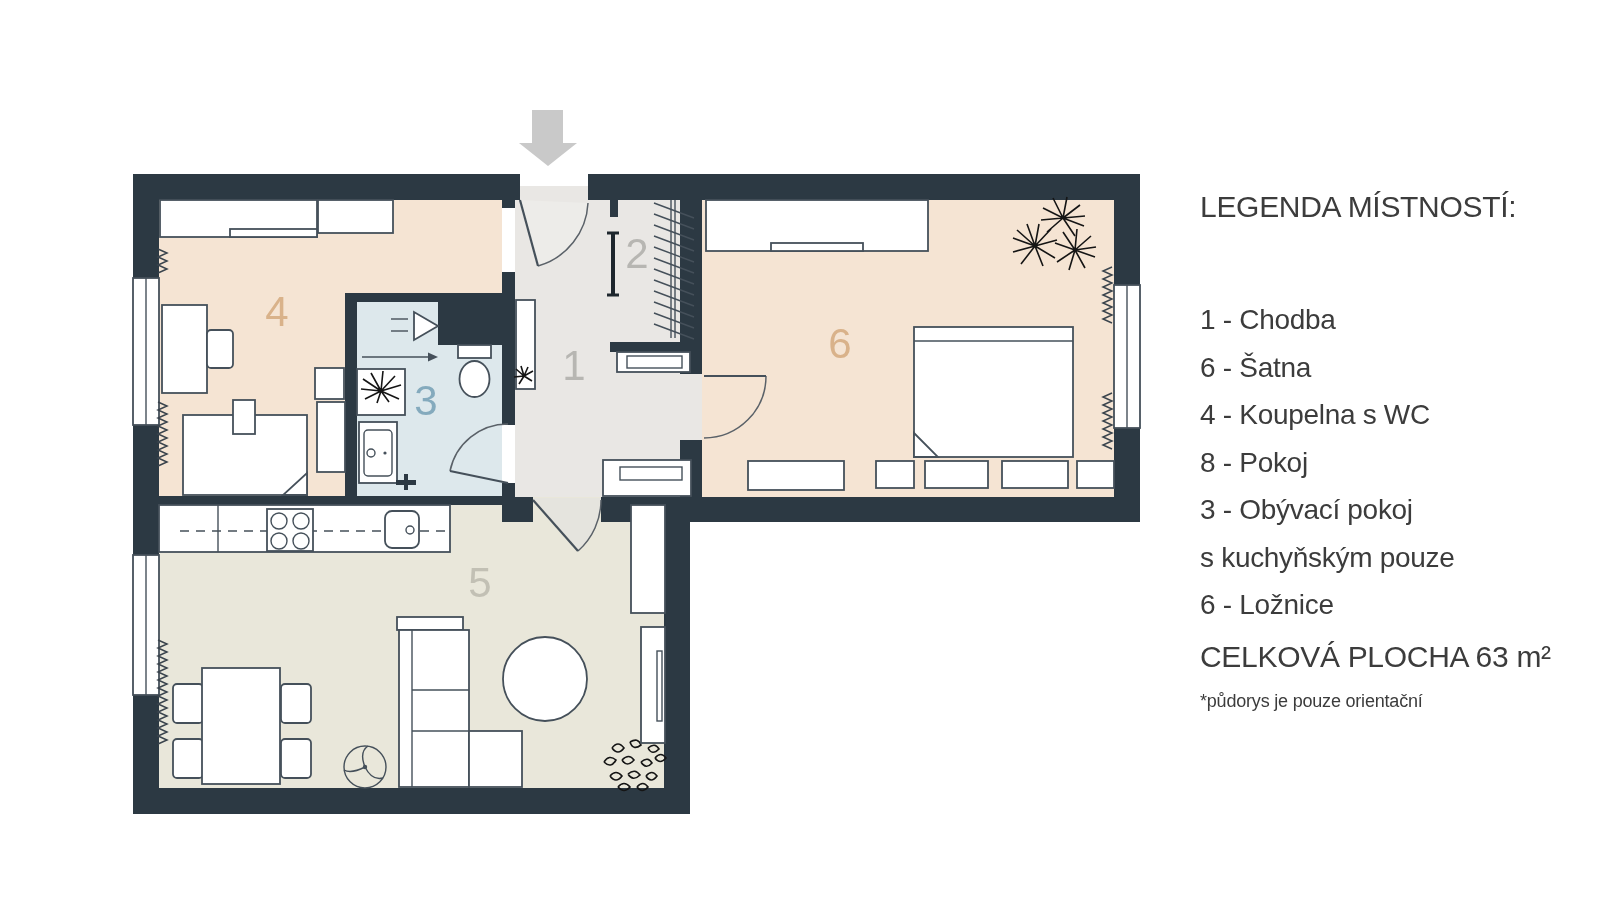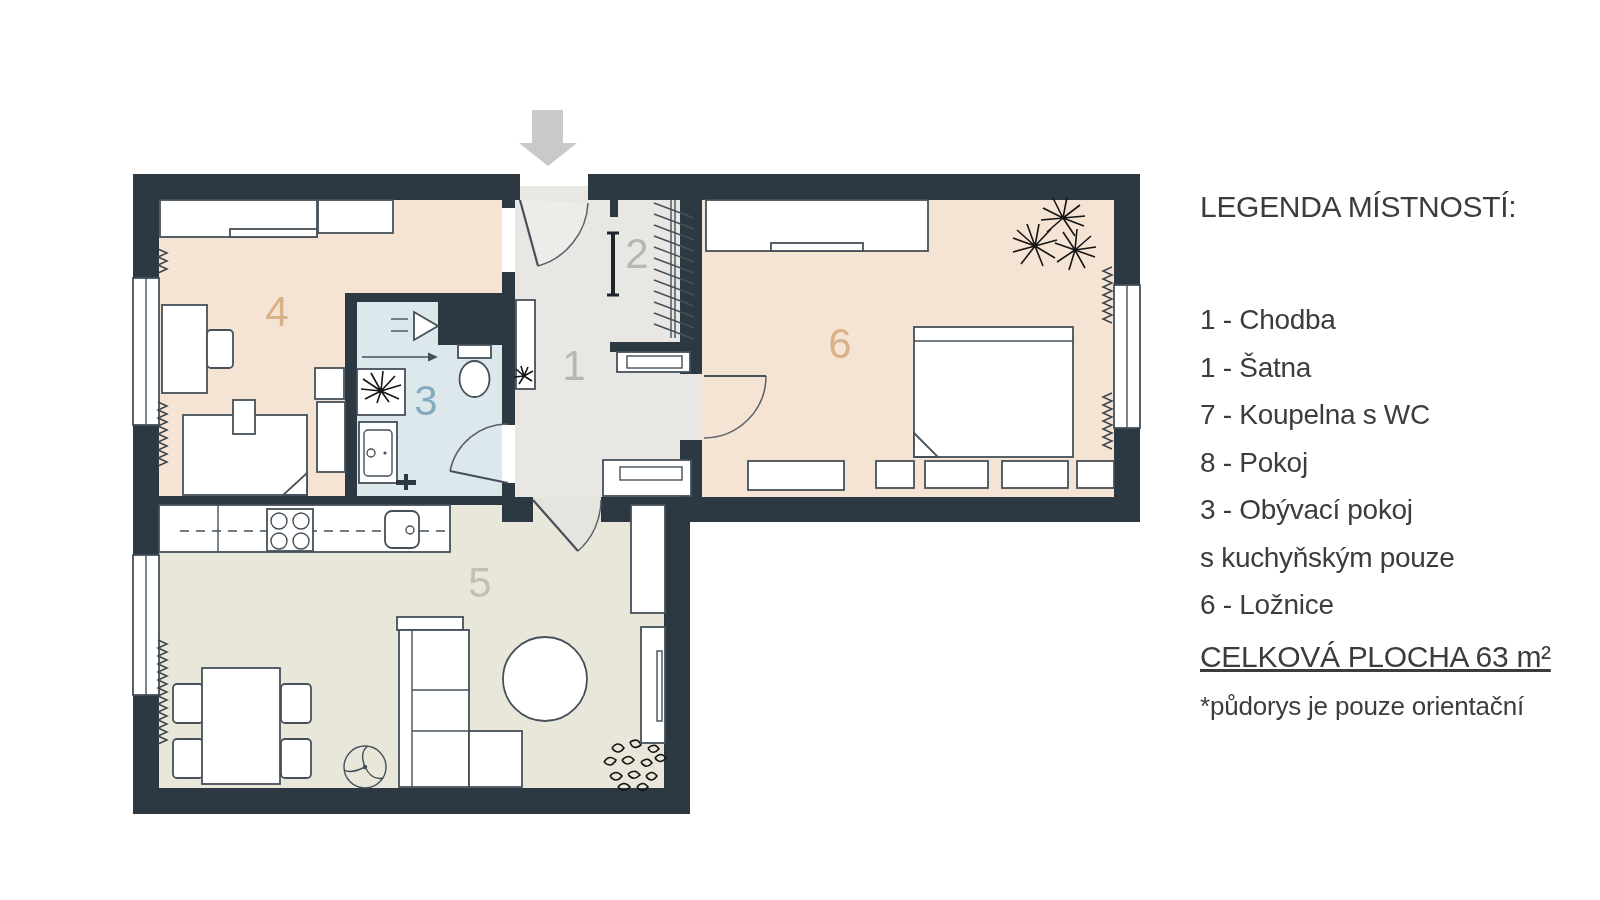--- a/index.html
+++ b/index.html
@@ -4,22 +4,22 @@
 <style>
   html,body{margin:0;padding:0;background:#ffffff;}
   .stage{position:relative;width:1600px;height:900px;background:#ffffff;overflow:hidden;
          font-family:"Liberation Sans", sans-serif;}
   .plan-svg{position:absolute;left:0;top:0;}
   
   .legend{position:absolute;left:1200px;top:0;width:390px;color:#3c3c3c;}
   .legend-heading{position:absolute;left:0;top:190px;font-size:30px;white-space:nowrap;letter-spacing:-0.3px;text-align:center;}
   .legend-lines{position:absolute;left:0;top:254px;margin-top:42px;}
   .legend-line{height:47.5px;line-height:47.5px;font-size:28px;white-space:nowrap;letter-spacing:-0.3px;}
-  .legend-total{position:absolute;left:0;top:640px;font-size:30px;white-space:nowrap;letter-spacing:-0.3px;text-decoration:underline;}
-  .legend-note{position:absolute;left:0;top:691px;font-size:26px;white-space:nowrap;letter-spacing:-0.2px;}
+  .legend-total{position:absolute;left:0;top:640px;font-size:30px;white-space:nowrap;letter-spacing:-0.3px;}
+  .legend-note{position:absolute;left:0;top:691px;font-size:18px;white-space:nowrap;letter-spacing:-0.2px;}
   
   .furn{fill:#ffffff;stroke:#45505a;stroke-width:1.8;}
   .thin{fill:none;stroke:#45505a;stroke-width:1.4;}
   .door{fill:none;stroke:#5a6168;stroke-width:1.5;}
   .leaf{stroke:#45505a;stroke-width:2.2;}
   .plant{fill:none;stroke:#151515;stroke-width:1.6;}
   .radiator{fill:none;stroke:#3a444d;stroke-width:1.5;}
   .roomnum{font-family:"Liberation Sans", sans-serif;font-size:42px;text-anchor:middle;}
 </style>
 </head>
@@ -257,22 +257,22 @@
       <text x="637" y="268" class="roomnum" fill="#b7b6b2">2</text>
       <text x="840" y="358" class="roomnum" fill="#d9b28a">6</text>
       <text x="480" y="597" class="roomnum" fill="#c2c0b4">5</text>
     </g>
   </svg>
 
   <div class="legend">
     <div class="legend-heading">LEGENDA MÍSTNOSTÍ:</div>
     <div class="legend-lines">
       <div class="legend-line">1 - Chodba</div>
-      <div class="legend-line">1 - Šatna</div>
-      <div class="legend-line">7 - Koupelna s WC</div>
+      <div class="legend-line">6 - Šatna</div>
+      <div class="legend-line">4 - Koupelna s WC</div>
       <div class="legend-line">8 - Pokoj</div>
       <div class="legend-line">3 - Obývací pokoj</div>
       <div class="legend-line">s kuchyňským pouze</div>
       <div class="legend-line">6 - Ložnice</div>
     </div>
     <div class="legend-total">CELKOVÁ PLOCHA 63 m²</div>
     <div class="legend-note">*půdorys je pouze orientační</div>
   </div>
 
 </div>

